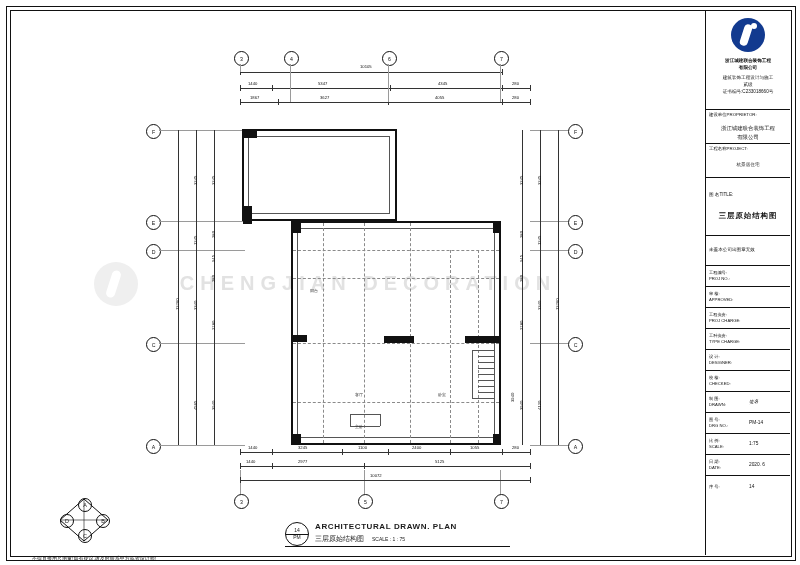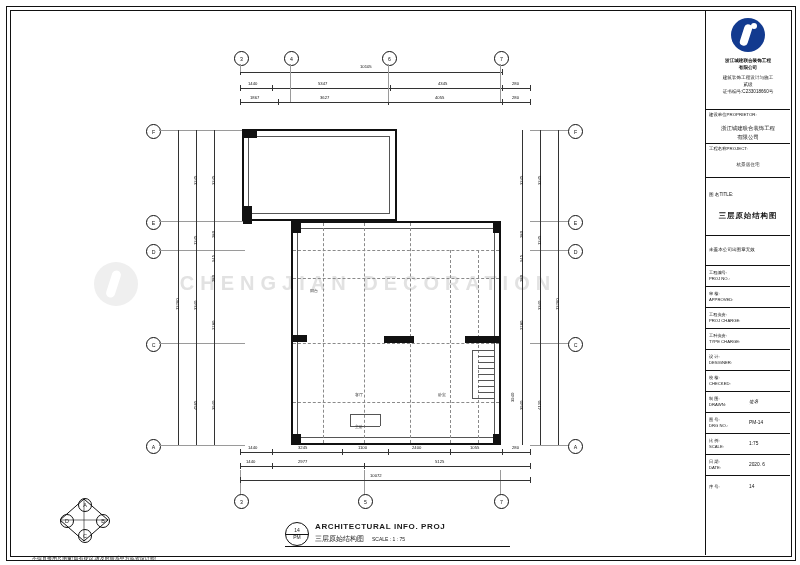--- a/index.html
+++ b/index.html
@@ -278,21 +278,21 @@
     <div class="roomtag" style="left:428px;top:382px;">卧室</div>
     <div class="roomtag" style="left:300px;top:278px;">阳台</div>
     <div class="roomtag" style="left:345px;top:414px;">主卧</div>
 
     <div class="plan-title">
       <div class="pt-circle">
         <div class="d">14</div>
         <div>PM</div>
       </div>
       <div class="pt-text">
-        <div class="pt-en">ARCHITECTURAL  INFO.  PROJ</div>
+        <div class="pt-en">ARCHITECTURAL  DRAWN.  PLAN</div>
         <div style="display:flex;align-items:baseline;">
           <div class="pt-cn">三层原始结构图</div>
           <div class="pt-scale">SCALE : 1 : 75</div>
         </div>
       </div>
     </div>
     <div class="pt-under"></div>
 
     <div class="compass">
       <svg width="56" height="46" viewBox="0 0 56 46">

